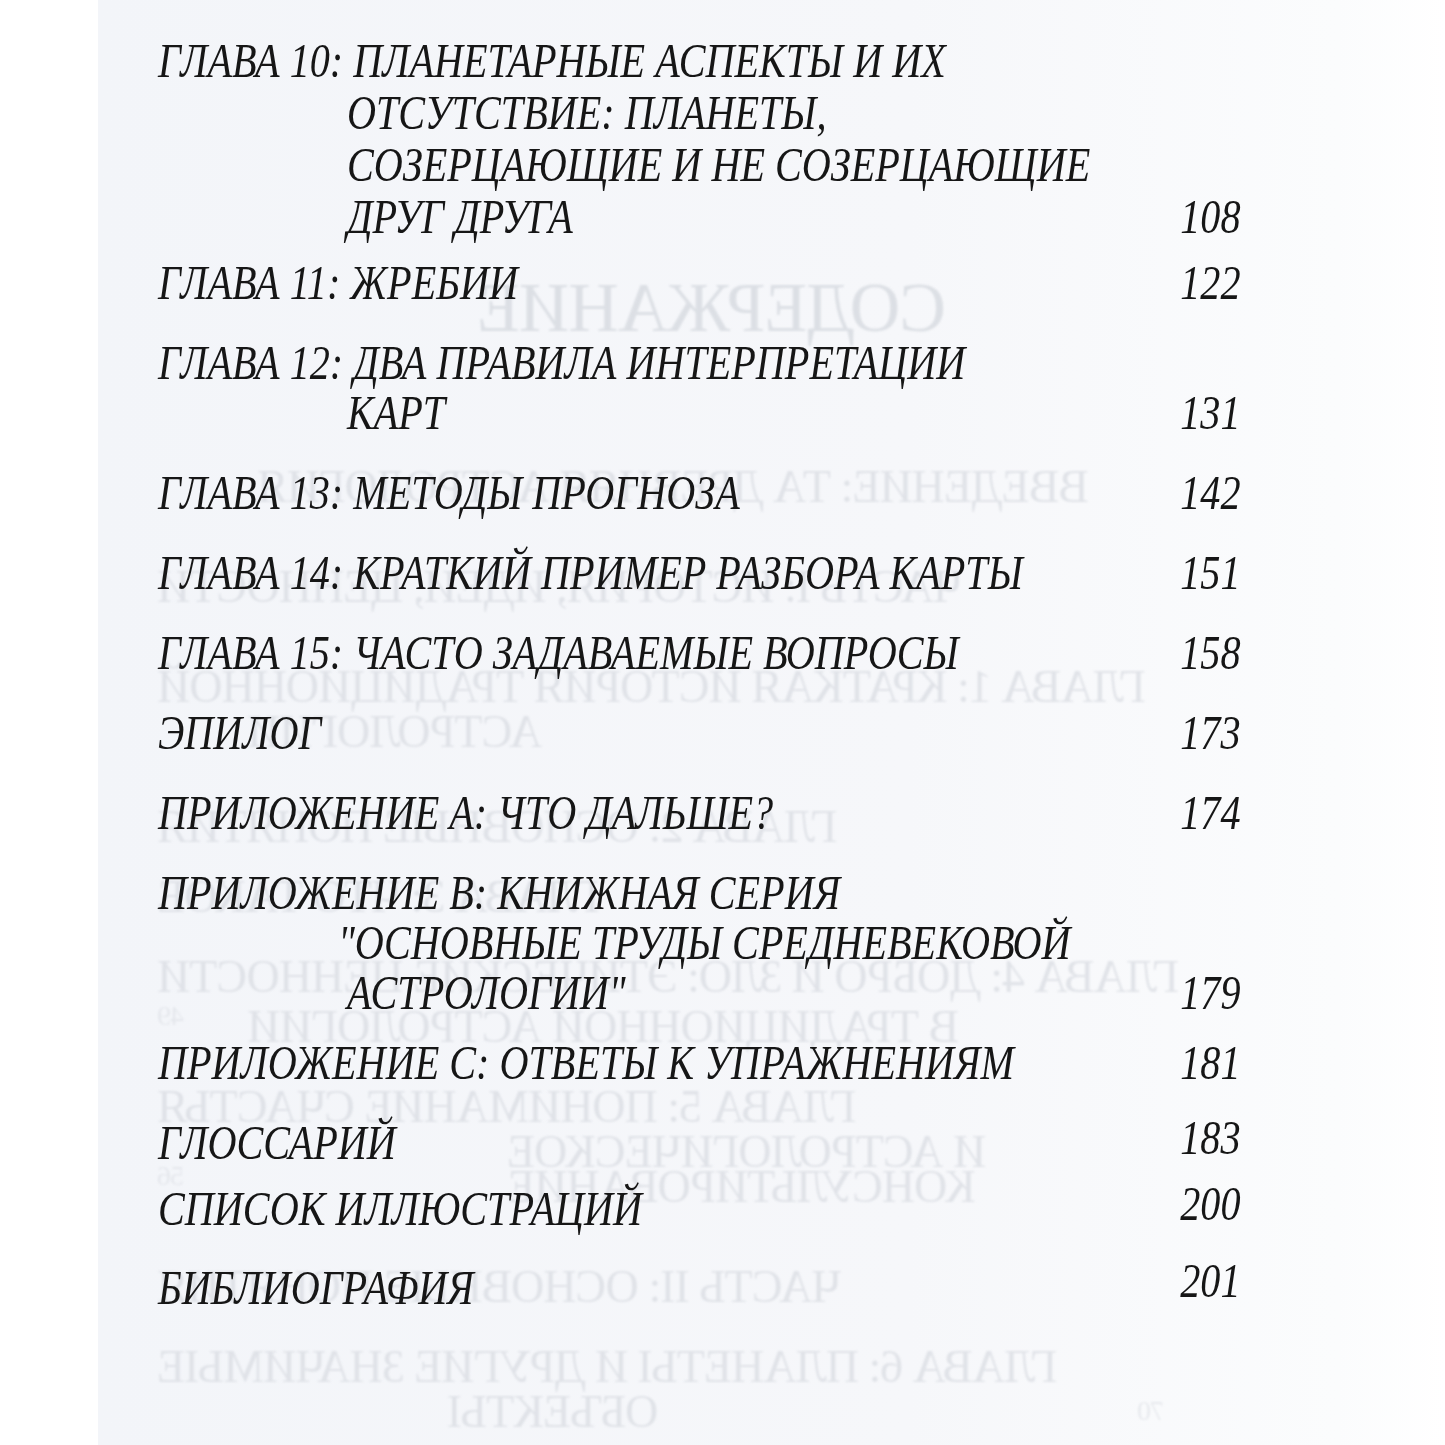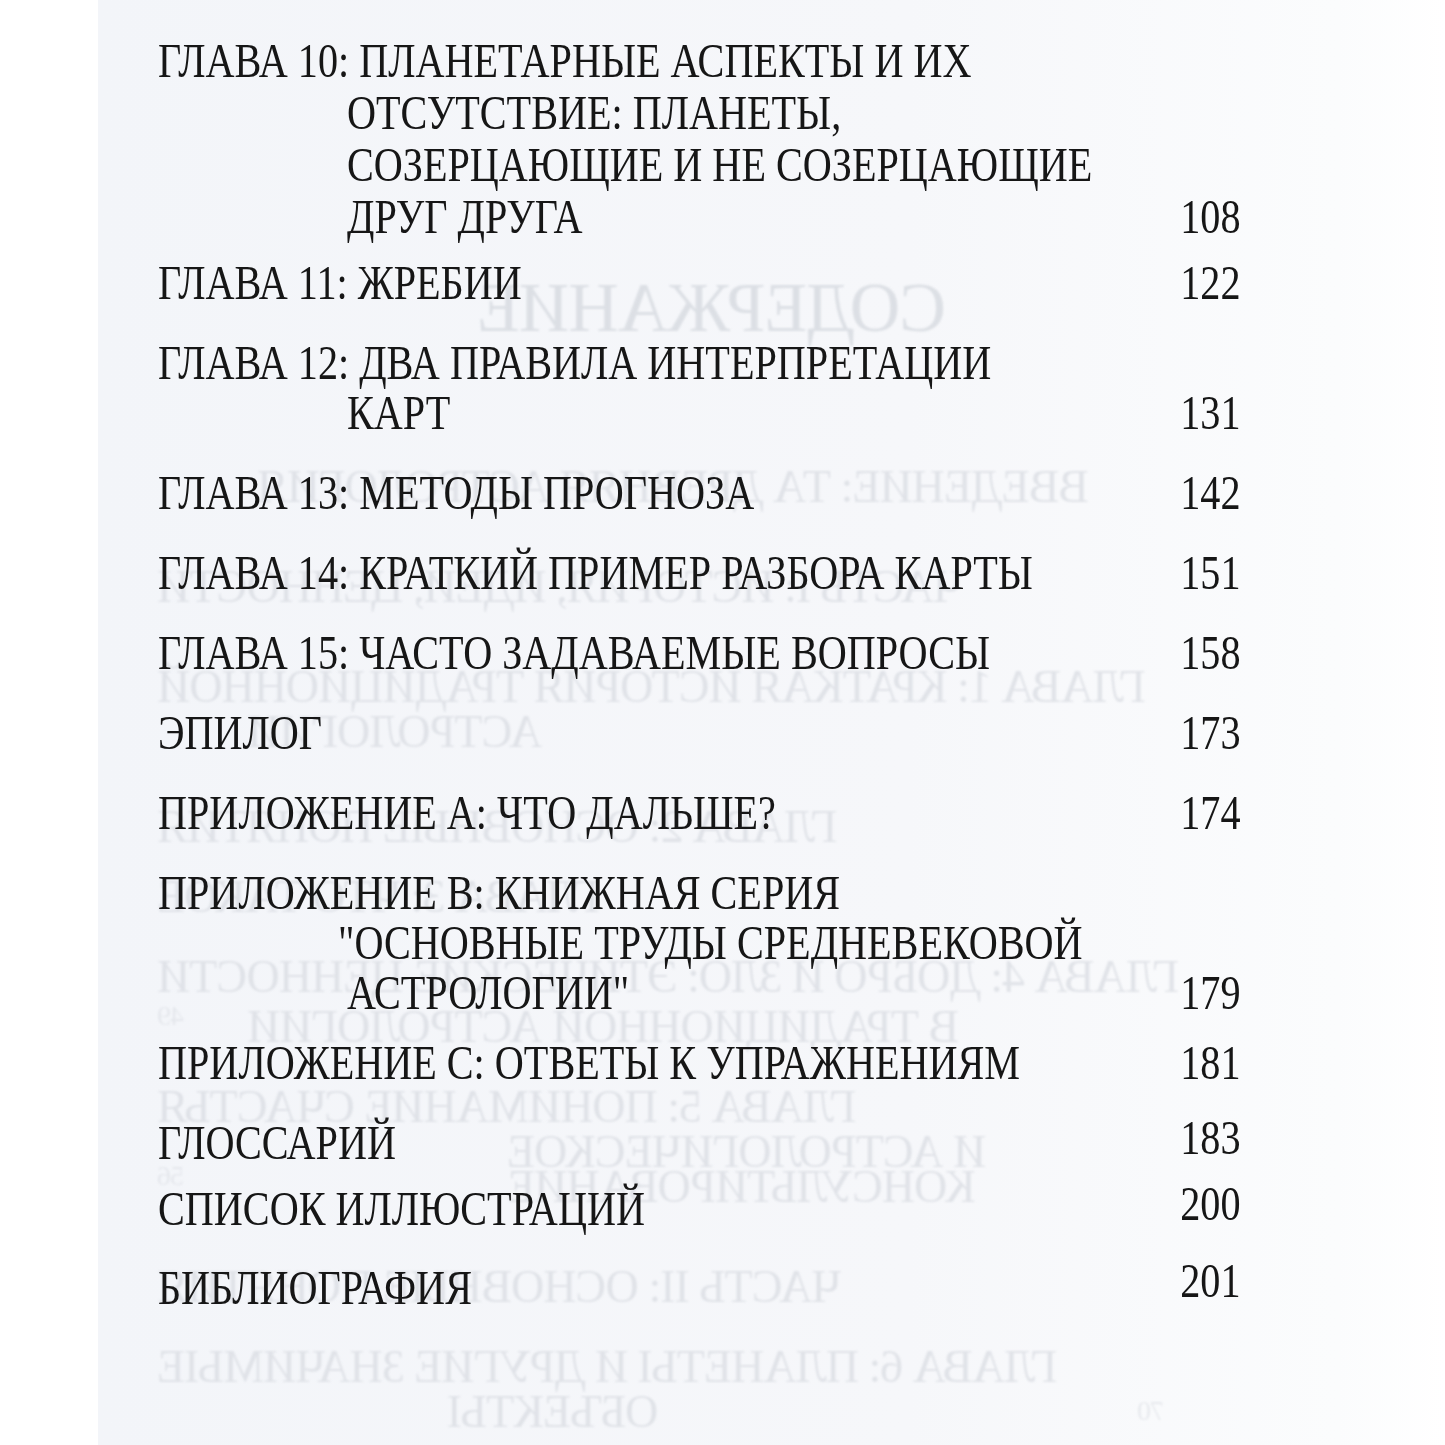--- a/index.html
+++ b/index.html
@@ -14,21 +14,21 @@
     }
     .ghost-layer { position: absolute; inset: 0; pointer-events: none; }
     .ghost {
       position: absolute; color: #d9dce2; white-space: nowrap;
       transform: scaleX(-1) scaleY(1); transform-origin: center;
       font-size: 46px; letter-spacing: -1px; opacity: 0.75;
       filter: blur(1.2px);
     }
     .ghost.small { font-size: 28px; opacity: 0.55; }
     .ghost.title { font-size: 70px; color: #d4d8de; }
-    .toc { position: absolute; inset: 0; }
+    .toc { position: absolute; inset: 0; font-style: italic; }
     .line {
       position: absolute; height: 52px; line-height: 52px;
       font-size: 49px; color: #161616; white-space: nowrap;
       transform-origin: left center; transform: scaleX(0.82);
     }
     .line.first { left: 158px; }
     .line.cont { left: 347px; }
     .pn {
       position: absolute; right: 205px; height: 52px; line-height: 52px;
       font-size: 49px; color: #161616; white-space: nowrap;

